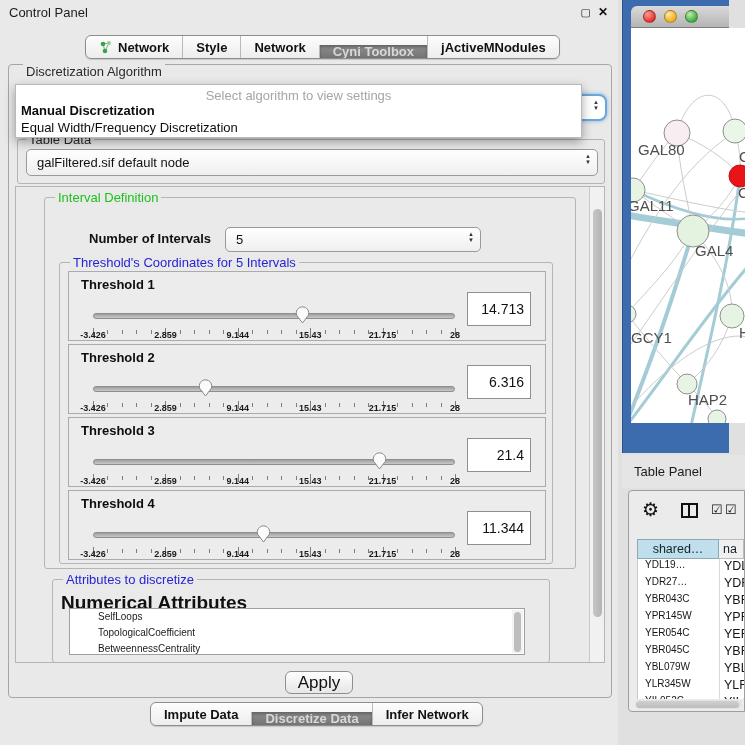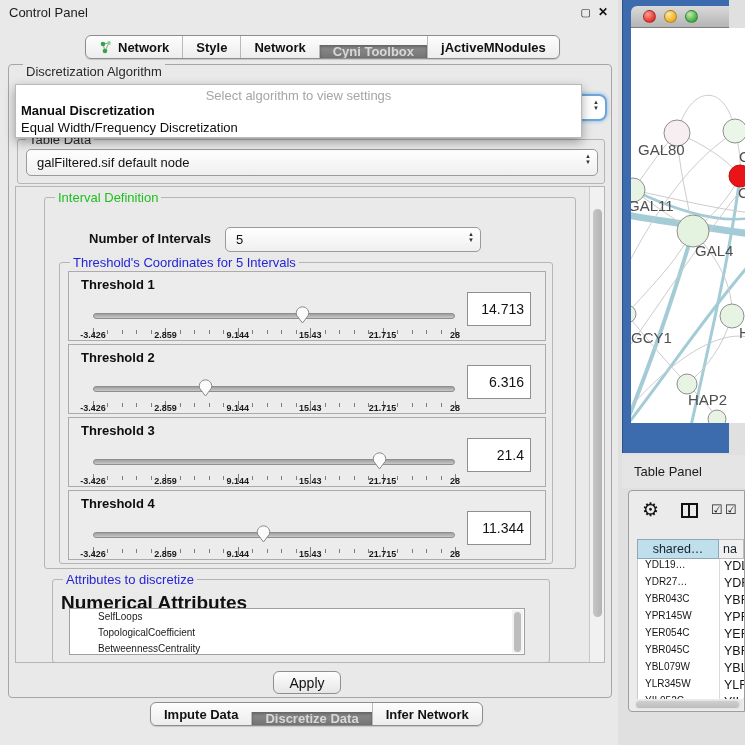--- a/index.html
+++ b/index.html
@@ -101,22 +101,22 @@
   .attr-group { left:36px; top:392px; width:498px; height:84px; }
   .attr-glabel { left:10px; top:-8px; }
   .attr-list-label { position:absolute; left:8px; top:12px; font-size:19px; font-weight:bold; color:#111; }
   .attr-list { position:absolute; left:16px; top:28px; width:456px; height:47px; background:#fff;
                border:1px solid #a0a0a0; overflow:hidden; }
   .attr-item { font-size:10px; color:#1a1a1a; line-height:16px; padding-left:28px; }
   .attr-vsb { position:absolute; right:1px; top:1px; bottom:1px; width:11px; background:#f3f3f3; }
   .attr-vsb i { position:absolute; left:2px; top:2px; width:7px; height:40px; border-radius:4px;
                 background:#bdbdbd; }
 
-  .apply-btn { left:264px; top:606px; width:68px; height:23px; border:1px solid #8f8f8f;
-               border-radius:6px; background:linear-gradient(#fefefe,#e6e6e6); font-size:14px;
+  .apply-btn { left:276px; top:606px; width:68px; height:23px; border:1px solid #8f8f8f;
+               border-radius:6px; background:linear-gradient(#fefefe,#e6e6e6); font-size:17px;
                color:#111; display:flex; align-items:center; justify-content:center; }
 
   
   .net-window { left:622px; top:0; width:107px; height:453px; background:#3d6cae;
                 border-left:1px solid #2e5288; }
   .net-titlebar { position:absolute; left:8px; top:6px; right:0; height:22px;
                   background:linear-gradient(#dadada,#b4b4b4); border-bottom:1px solid #7e7e7e;
                   border-radius:6px 0 0 0; display:flex; align-items:center; gap:8px;
                   padding-left:12px; }
   .light { width:13px; height:13px; border-radius:50%; border:1px solid rgba(0,0,0,.3); }

